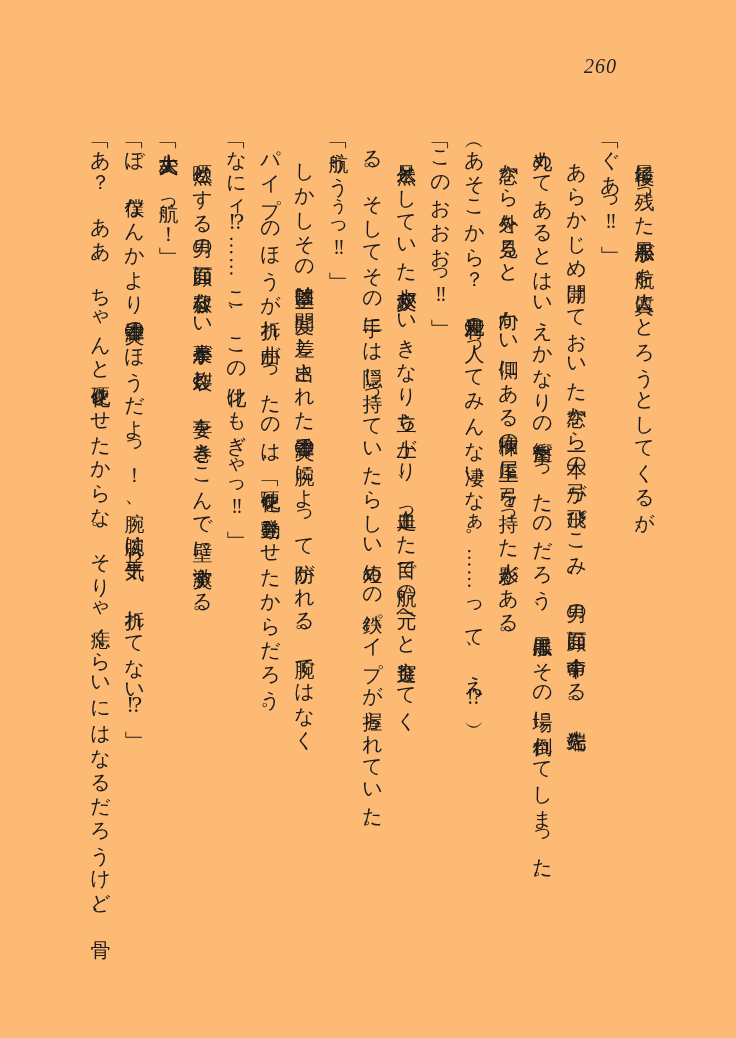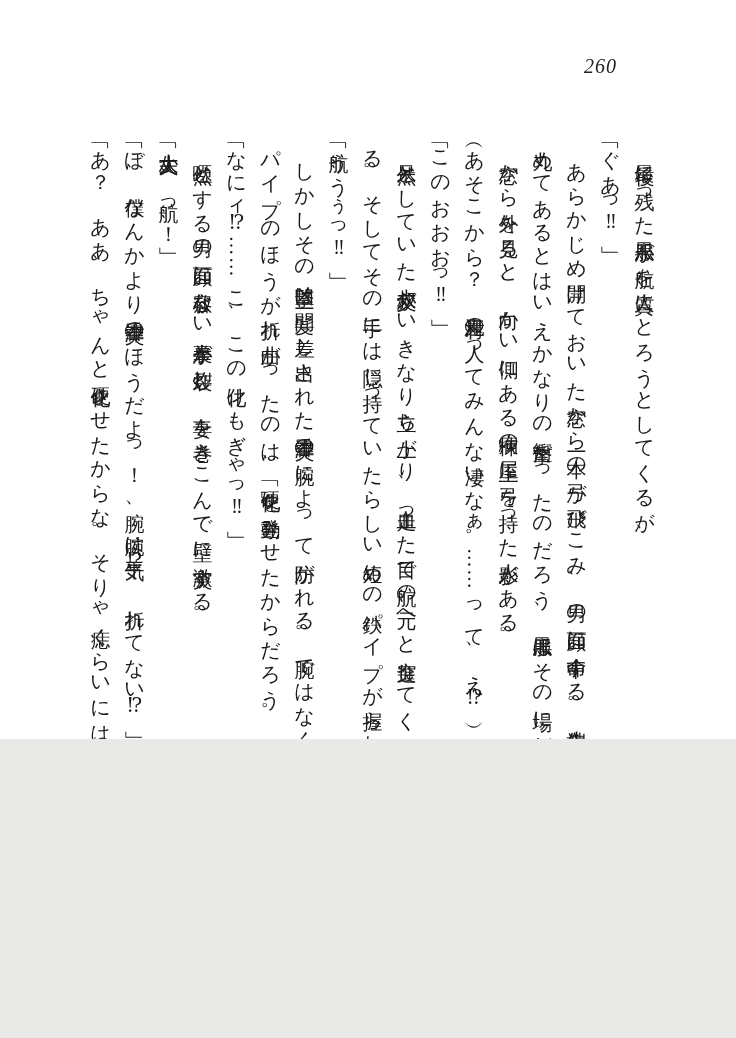--- a/index.html
+++ b/index.html
@@ -3,23 +3,23 @@
 <meta charset="utf-8">
 <style>
   html, body {
     margin: 0;
     padding: 0;
     background: #e9e9e7;
   }
   .page {
     position: relative;
     width: 736px;
-    height: 739px;
+    height: 1038px;
     margin: 0 auto;
-    background: #ffffff;
+    background: #fdba74;
     overflow: hidden;
     font-family: "Liberation Serif", "DejaVu Serif", serif;
     color: #1b1b1b;
   }
   .folio {
     position: absolute;
     top: 55px;
     left: 584px;
     font-size: 20px;
     font-style: italic;

